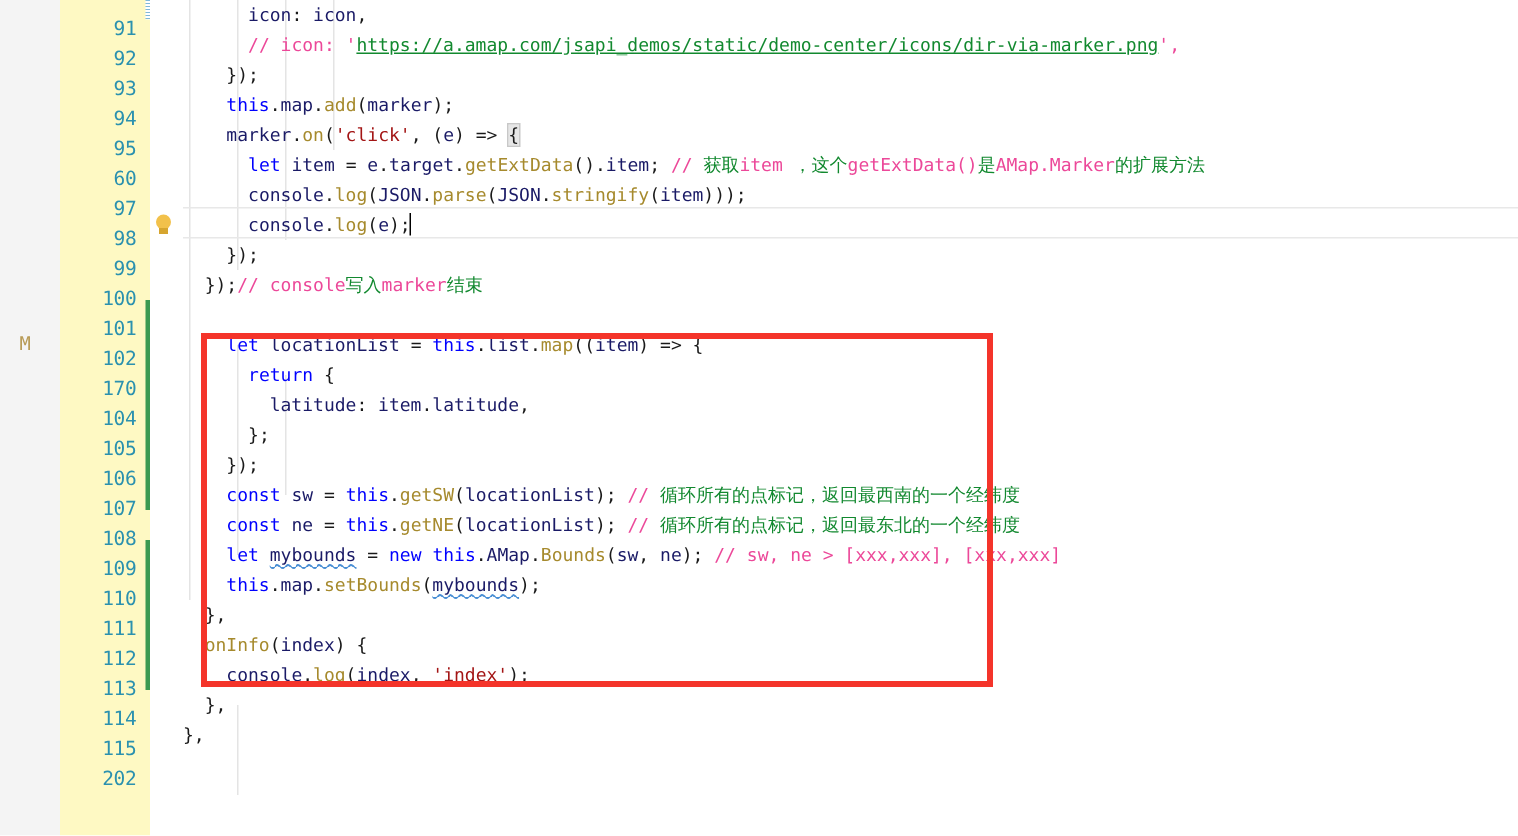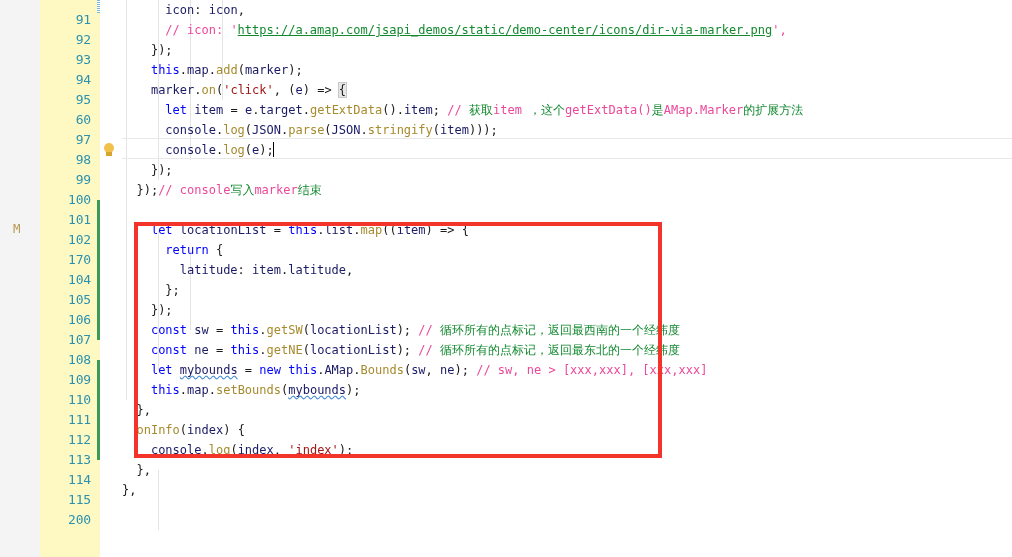--- a/index.html
+++ b/index.html
@@ -217,21 +217,21 @@
         <div class="lineno">106</div>
         <div class="lineno">107</div>
         <div class="lineno">108</div>
         <div class="lineno">109</div>
         <div class="lineno">110</div>
         <div class="lineno">111</div>
         <div class="lineno">112</div>
         <div class="lineno">113</div>
         <div class="lineno">114</div>
         <div class="lineno">115</div>
-        <div class="lineno">200</div>
+        <div class="lineno">202</div>
       </div>
   </div>
 
   <div class="bulb-col">
     <div class="bulb">
       <div class="glass"></div>
       <div class="base"></div>
     </div>
   </div>
 

